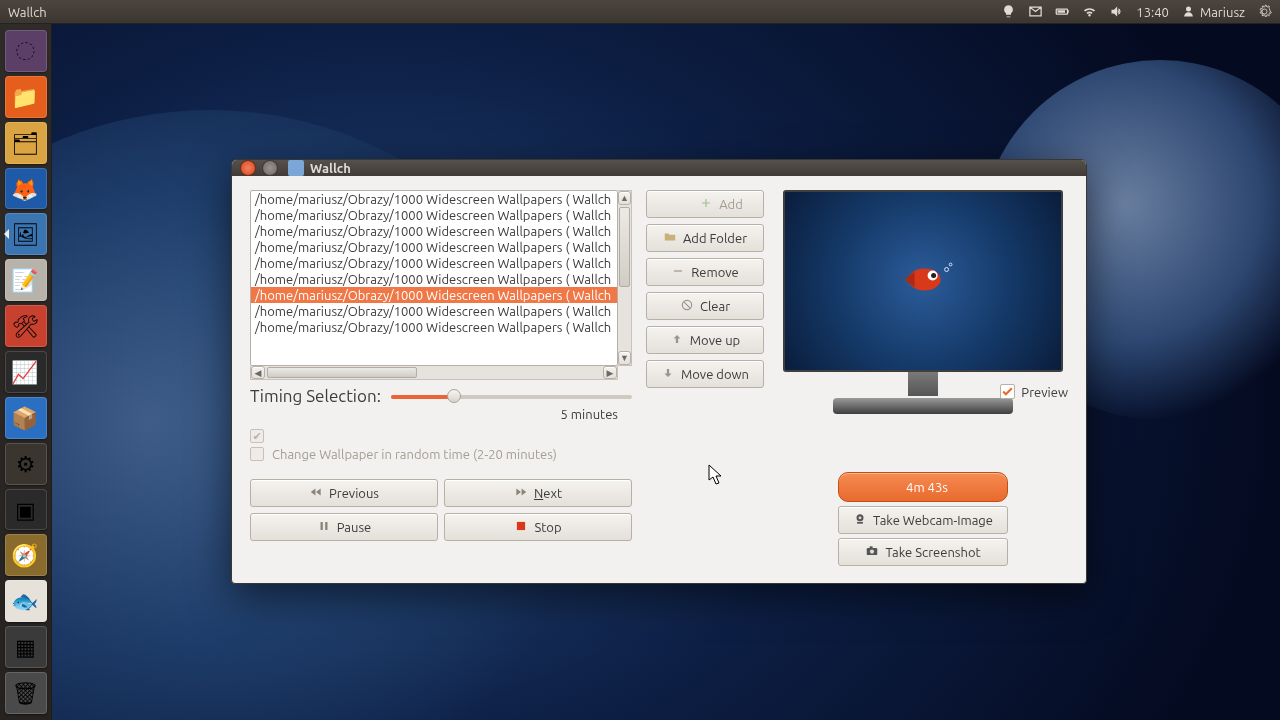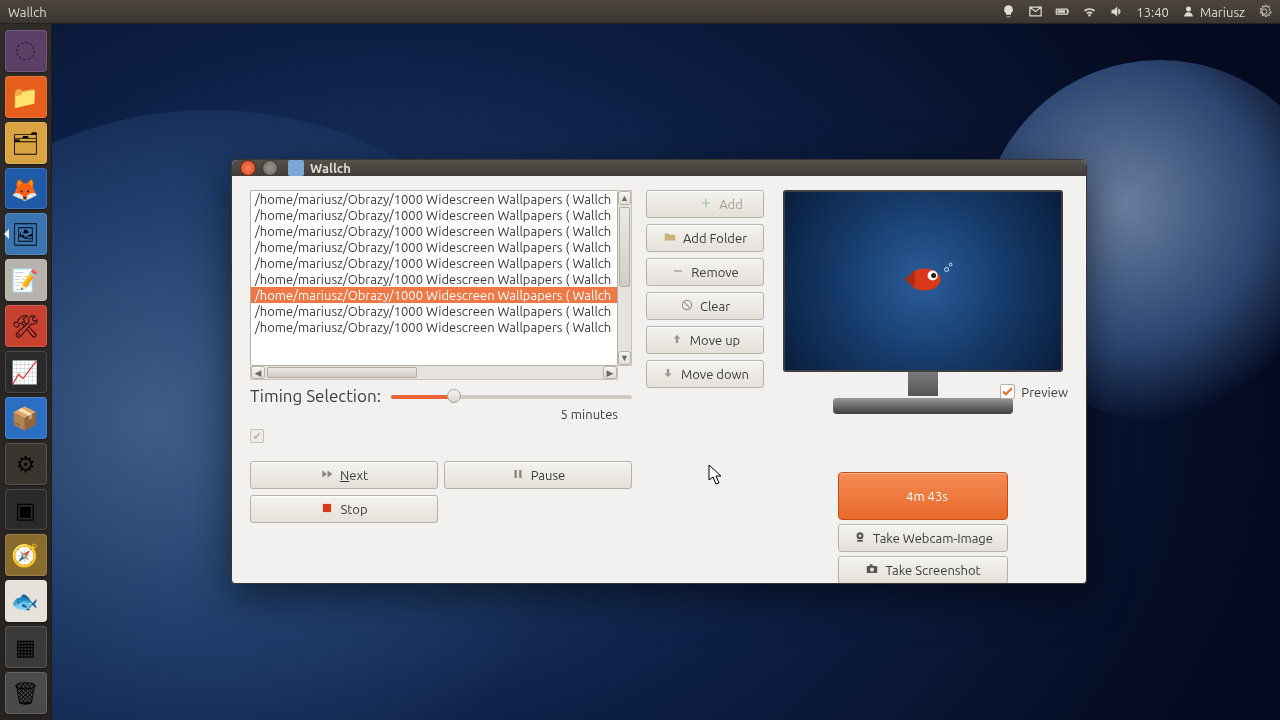--- a/index.html
+++ b/index.html
@@ -133,23 +133,23 @@
   background-image: radial-gradient(circle at 50% 50%, #2b5c9a 0%, #143866 55%, #0a1d3c 100%);
 }
 .preview-monitor .fish {
   position:absolute; left:50%; top:50%; transform:translate(-40%,-50%);
 }
 .stand { width:200px; height:42px; position:relative; align-self:center; }
 .stand .neck { position:absolute; left:50%; transform:translateX(-50%); top:0; width:30px; height:24px; background:linear-gradient(#7a7a7a,#555); }
 .stand .base { position:absolute; left:50%; transform:translateX(-50%); bottom:0; width:180px; height:16px; background:linear-gradient(#9a9a9a,#3e3e3e); border-radius:4px; }
 
 .timer-btn {
-  margin-top:14px; height:48px; width:170px; align-self:center;
+  margin-top:14px; height:30px; width:170px; align-self:center;
   background:linear-gradient(#f58b52,#e96a2d); border:1px solid #c24e14; color:#fff;
-  border-radius:4px; font-size:13px; display:flex; align-items:center; justify-content:center;
+  border-radius:10px; font-size:13px; display:flex; align-items:center; justify-content:center;
   box-shadow: inset 0 1px 0 rgba(255,255,255,.4);
   padding-left: 8px;
 }
 .col-right .btn.wide { width:170px; align-self:center; margin-top:4px; }
 
 
 .cursor { position:absolute; left:708px; top:464px; z-index:200; }
 .cursor svg { width:16px; height:22px; }
 
 .ico-sm svg { width:14px; height:14px; }
@@ -269,23 +269,33 @@
               <div class="knob"></div>
           </div>
         </div>
         <span class="value">5 minutes</span>
       </div>
 
       <div class="checks">
         <label class="check">
           <span class="box">✔</span>
         </label>
+        <label class="check">
+          <span class="box"></span>
+          <span>Change Wallpaper in random time (2-20 minutes)</span>
+        </label>
       </div>
 
       <div class="nav-grid">
+        <div class="btn">
+          <span class="ico-sm"><svg viewBox="0 0 24 24">
+                <path fill="#8a847b" d="M11 6l-8 6 8 6V6zm9 0l-8 6 8 6V6z"></path>
+              </svg></span>
+          <span>Previous</span>
+        </div>
         <div class="btn">
           <span class="ico-sm"><svg viewBox="0 0 24 24">
                 <path fill="#8a847b" d="M13 6l8 6-8 6V6zM4 6l8 6-8 6V6z"></path>
               </svg></span>
           <span><u>N</u><span>ext</span></span>
         </div>
         <div class="btn">
           <span class="ico-sm"><svg viewBox="0 0 24 24">
                 <path fill="#8a847b" d="M6 5h4v14H6zM14 5h4v14h-4z"></path>
               </svg></span>

